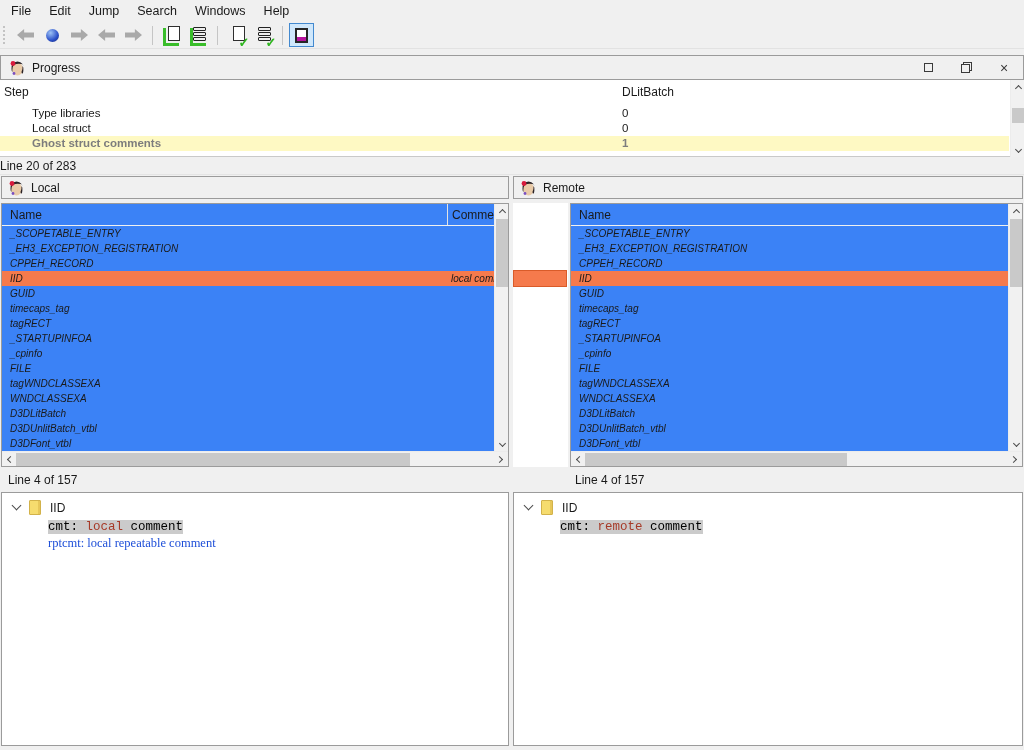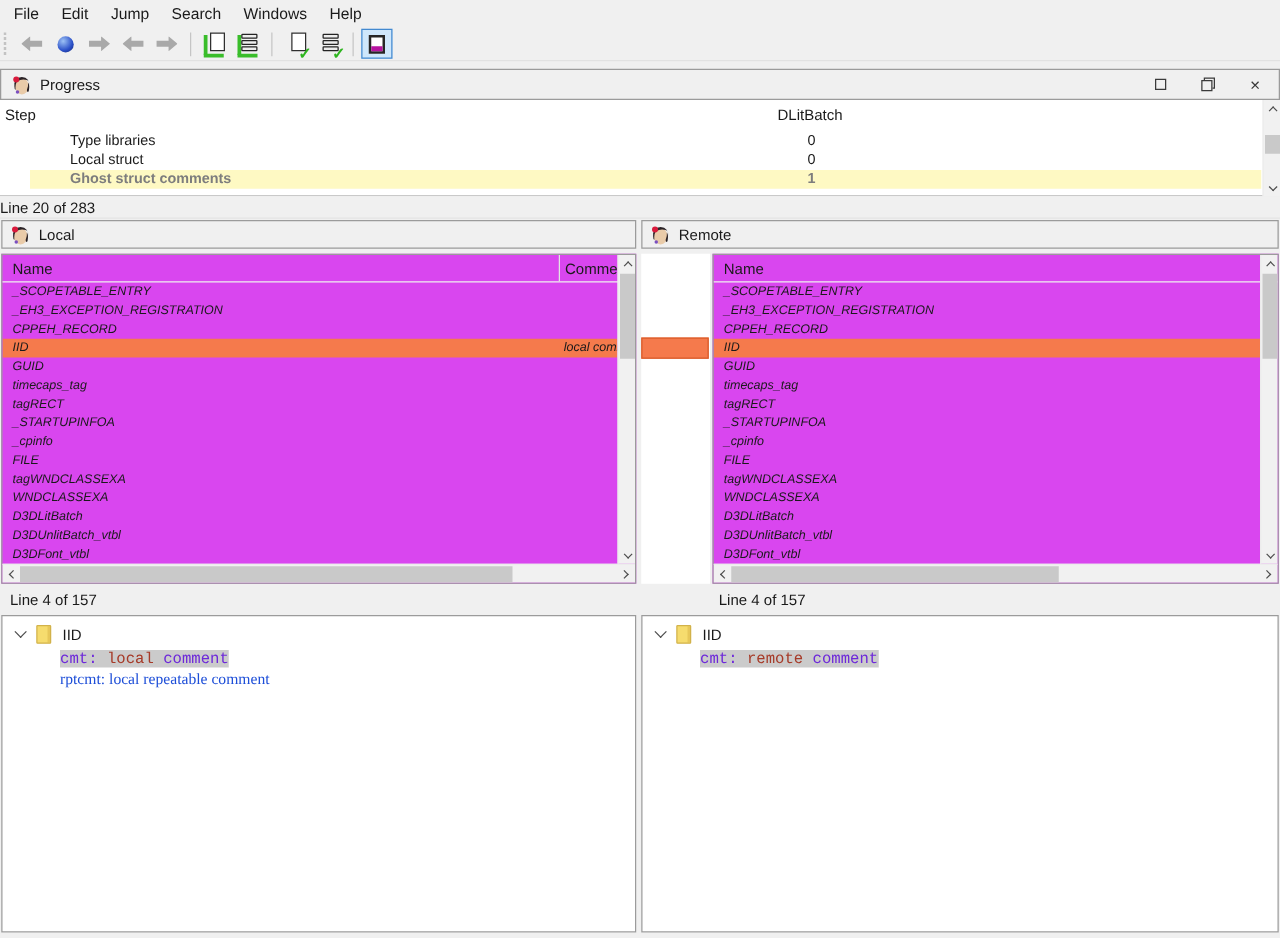--- a/index.html
+++ b/index.html
@@ -38,36 +38,36 @@
   .sq { width:9px; height:9px; border:1px solid #3a3a3a; display:inline-block; }
   .restore { position:relative; width:11px; height:11px; }
   .restore::before { content:''; position:absolute; top:0; right:0; width:7px; height:7px; border:1px solid #3a3a3a; }
   .restore::after  { content:''; position:absolute; bottom:0; left:0; width:7px; height:7px; border:1px solid #3a3a3a; background:#f0f0f0; }
   .xmark { font-size:14px; line-height:10px; color:#3a3a3a; }
 
   .ptable { position:absolute; top:80px; left:0; width:1024px; height:77px; background:#fff; border-bottom:1px solid #c9c9c9; }
   .phead { position:relative; height:26px; font-size:12px;padding-left:12px; }
   .phead .c1 { position:absolute; left:4px; top:5px; }
   .phead .c2 { position:absolute; left:622px; top:5px; }
-  .prows { margin-right:15px;padding-left:24px; }
+  .prows { margin-right:15px; }
   .prow { position:relative; height:15px; font-size:11.5px; line-height:15px; }
   .prow .c1 { position:absolute; left:32px; white-space:nowrap; }
   .prow .c2 { position:absolute; left:622px; }
   .prow.selected { background:#fef9c3; color:#7d7d7d; font-weight:bold; }
 
   .statusbar { position:absolute; background:#f0f0f0; font-size:12px; display:flex; align-items:center; }
   .s1 { top:157px; left:0; width:1024px; height:18px; border-bottom:1px solid #e4e4e4; }
 
   
   .panel-title { position:absolute; top:176px; height:23px; border:1px solid #9b9b9b; background:#f0f0f0; display:flex; align-items:center; gap:7px; padding:0 6px; font-size:12px; }
   .pt-local { left:1px; width:508px; }
   .pt-remote { left:513px; width:510px; }
 
   
-  .list { position:absolute; top:203px; height:264px; background:#d946ef; border:1px solid #9b9b9b; }
+  .list { position:absolute; top:203px; height:264px; background:#3b82f6; border:1px solid #9b9b9b; }
   .local-list { left:1px; width:508px; }
   .remote-list { left:570px; width:453px; }
   .cols { position:relative; height:22px; font-size:12px; border-bottom:1px solid #f0f0f0; }
   .colname { position:absolute; left:8px; top:4px; }
   .colcmt { position:absolute; left:445px; top:0; bottom:0; right:14px; border-left:1px solid #e3e3e3; padding:4px 0 0 4px; overflow:hidden; white-space:nowrap; }
   .rows { position:absolute; top:22px; left:0; right:14px; bottom:15px; overflow:hidden; }
   .lrow { display:flex; height:15px; font-size:10px; line-height:15px; white-space:nowrap;font-style:italic; }
   .lrow .nm { padding-left:8px; width:445px; flex:none; overflow:hidden; }
   .remote-list .lrow .nm { width:auto; flex:1; }
   .lrow .cm { flex:1; overflow:hidden; padding-left:4px; }
@@ -98,21 +98,21 @@
 
   
   .detail { position:absolute; top:492px; height:254px; background:#fff; border:1px solid #9b9b9b; }
   .dleft { left:1px; width:508px; }
   .dright { left:513px; width:510px; }
   .dhead { display:flex; align-items:center; gap:9px; padding:7px 0 0 11px; font-size:12px; height:22px; }
   .chev { display:inline-block; width:7px; height:7px; border-right:1.6px solid #4a4a4a; border-bottom:1.6px solid #4a4a4a; transform:rotate(45deg); margin-top:-4px; }
   .folder { display:inline-block; width:12px; height:15px; background:#f6dc6e; border:1px solid #d2b24a; border-radius:1px; box-shadow:inset -2px 0 0 #e7c759; }
   .dlines { padding:4px 0 0 46px; font-family:"Liberation Mono", monospace; font-size:12.5px; line-height:16px; white-space:pre; }
   .hl { background:#cbcbcb; }
-  .c-default { color:#6d28d9; }
+  .c-default { color:#000000; }
   .c-red { color:#a63a28; }
   .c-blue { color:#1d4ed8;font-family:Liberation Serif, serif; }
 
   
   .ida-icon { width:16px; height:16px; flex:none; }
 </style>
 </head>
 <body>
 
 <svg width="0" height="0" style="position:absolute">

